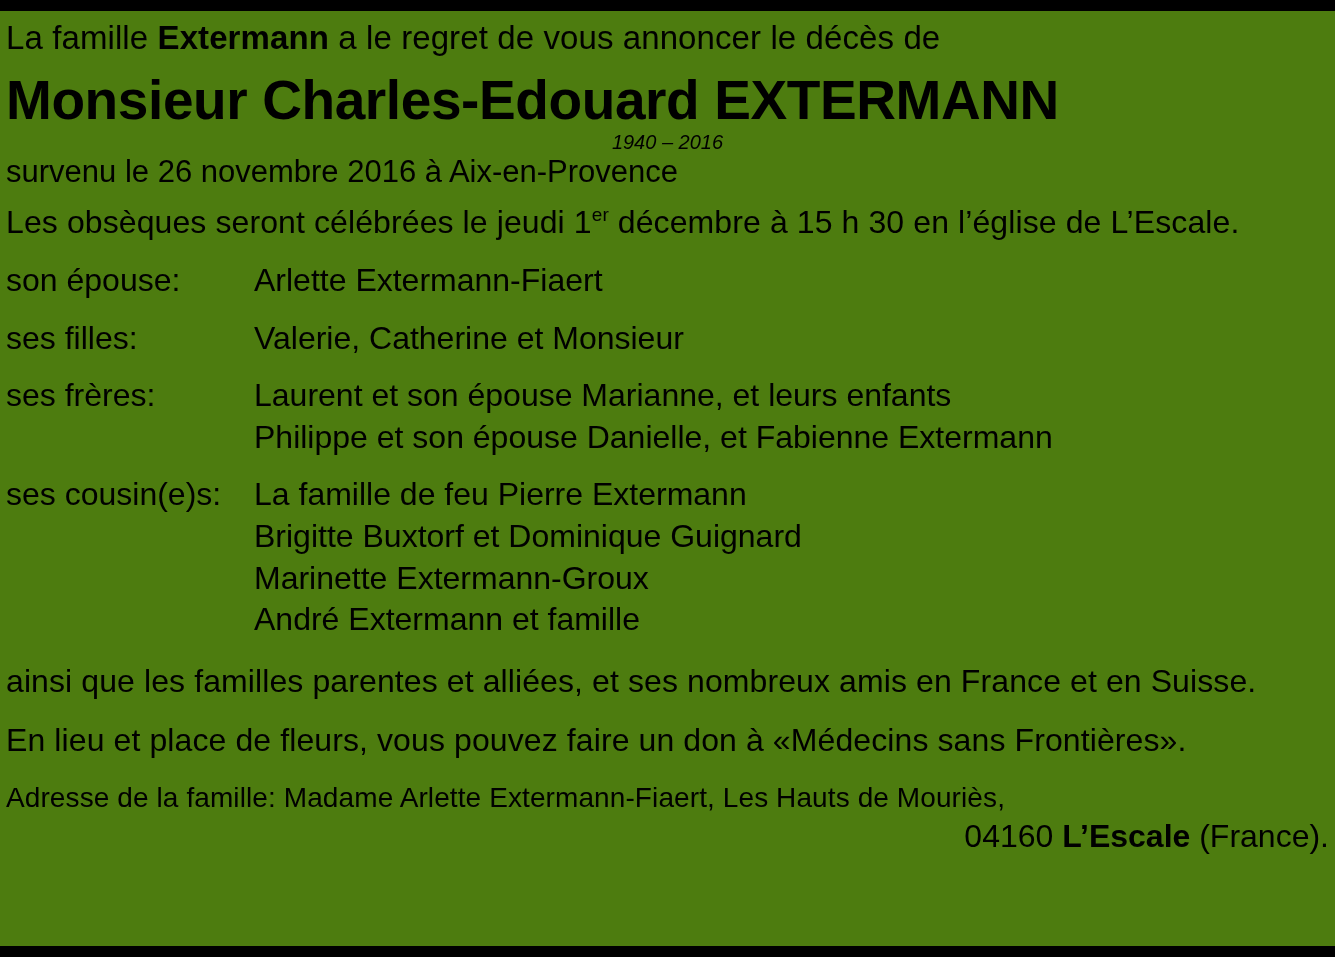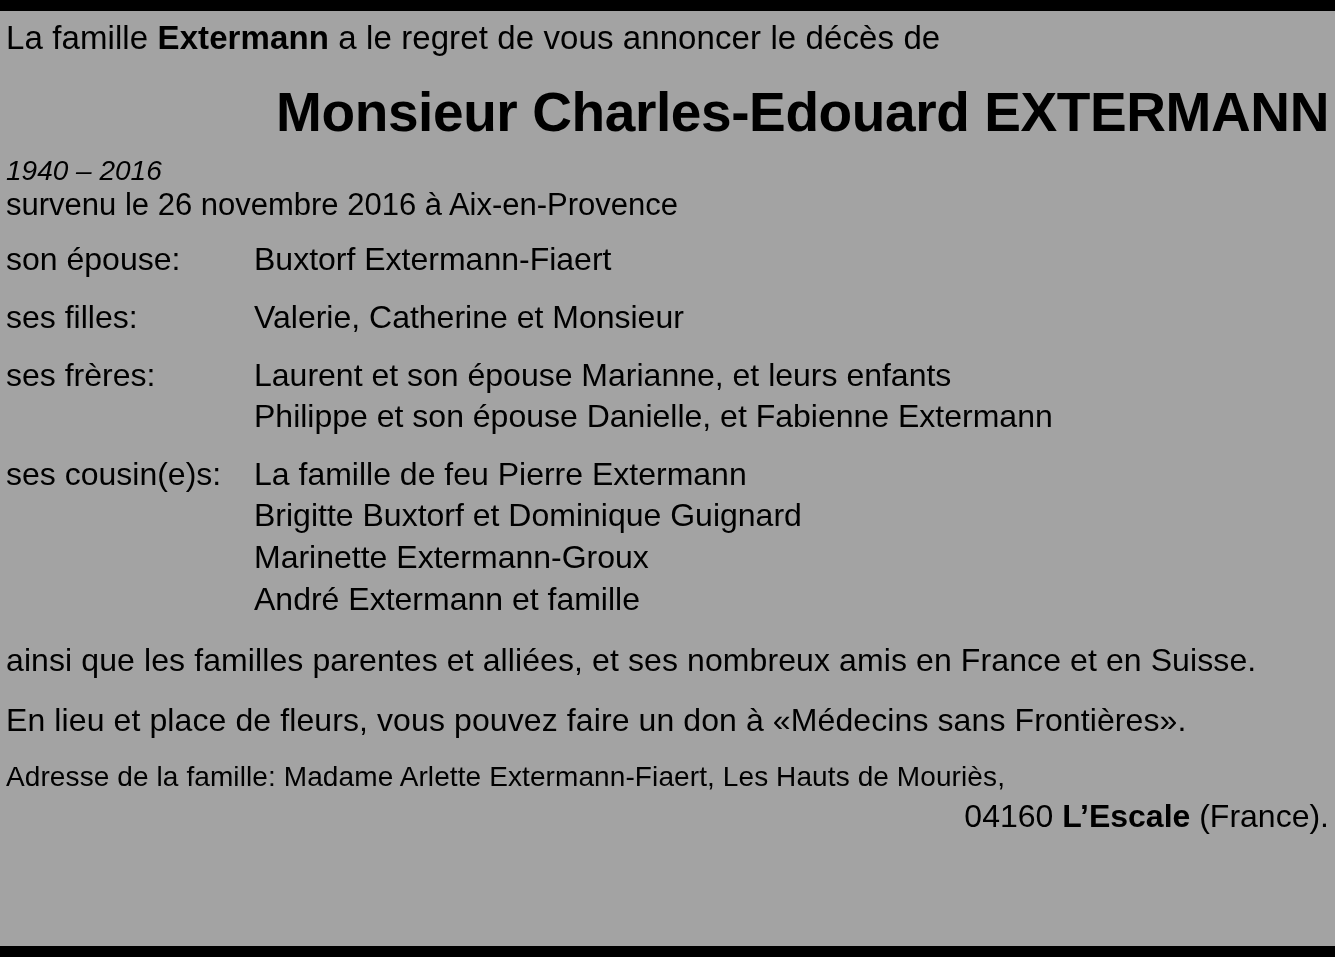--- a/index.html
+++ b/index.html
@@ -9,21 +9,21 @@
   }
   body {
     font-family: "Liberation Sans", sans-serif;
     color: #000000;
   }
   .notice {
     position: relative;
     width: 1335px;
     height: 957px;
     box-sizing: border-box;
-    background: #a3a3a3;
+    background: #4d7c0f;
     overflow: hidden;
   }
   .rule {
     background: #000000;
     width: 100%;
   }
   .rule-top {
     height: 11px;
   }
   .rule-bottom {
@@ -42,32 +42,32 @@
     white-space: nowrap;
   }
   .intro {
     margin-top: 6px;
     font-size: 33px;
   }
   .intro .surname {
     font-weight: bold;
   }
   .deceased-name {
-    text-align: right;
+    text-align: left;
     font-weight: bold;
     font-size: 55px;
     line-height: 1.12;
     letter-spacing: -0.4px;
-    margin-top: 22px;
+    margin-top: 10px;
   }
   .years {
-    text-align: left;
+    text-align: center;
     font-style: italic;
-    font-size: 28px;
-    margin-top: 12px;
+    font-size: 20px;
+    margin-top: 0;
   }
   .place-date {
     font-size: 31px;
     margin-top: 0;
   }
   .ceremony {
     font-size: 32px;
     margin-top: 12px;
   }
   .ceremony sup {
@@ -132,28 +132,29 @@
   <div class="body-area">
 
     <div class="line intro"><span>La famille </span><span class="surname">Extermann</span><span> a le regret de vous annoncer le décès de</span></div>
 
     <div class="deceased-name">Monsieur Charles-Edouard EXTERMANN</div>
 
     <div class="years">1940 – 2016</div>
 
     <div class="place-date">survenu le 26 novembre 2016 à Aix-en-Provence</div>
 
+    <div class="line ceremony"><span>Les obsèques seront célébrées le jeudi 1</span><sup>er</sup><span> décembre à 15 h 30 en l’église de L’Escale.</span></div>
 
 
     <table class="rel-table">
       <tbody>
         <tr class="rel-row">
           <td class="rel-label">son épouse:</td>
           <td class="rel-names">
-            <div>Buxtorf Extermann-Fiaert</div>
+            <div>Arlette Extermann-Fiaert</div>
           </td>
         </tr>
         <tr class="rel-row">
           <td class="rel-label">ses filles:</td>
           <td class="rel-names">
             <div>Valerie, Catherine et Monsieur</div>
           </td>
         </tr>
         <tr class="rel-row">
           <td class="rel-label">ses frères:</td>

